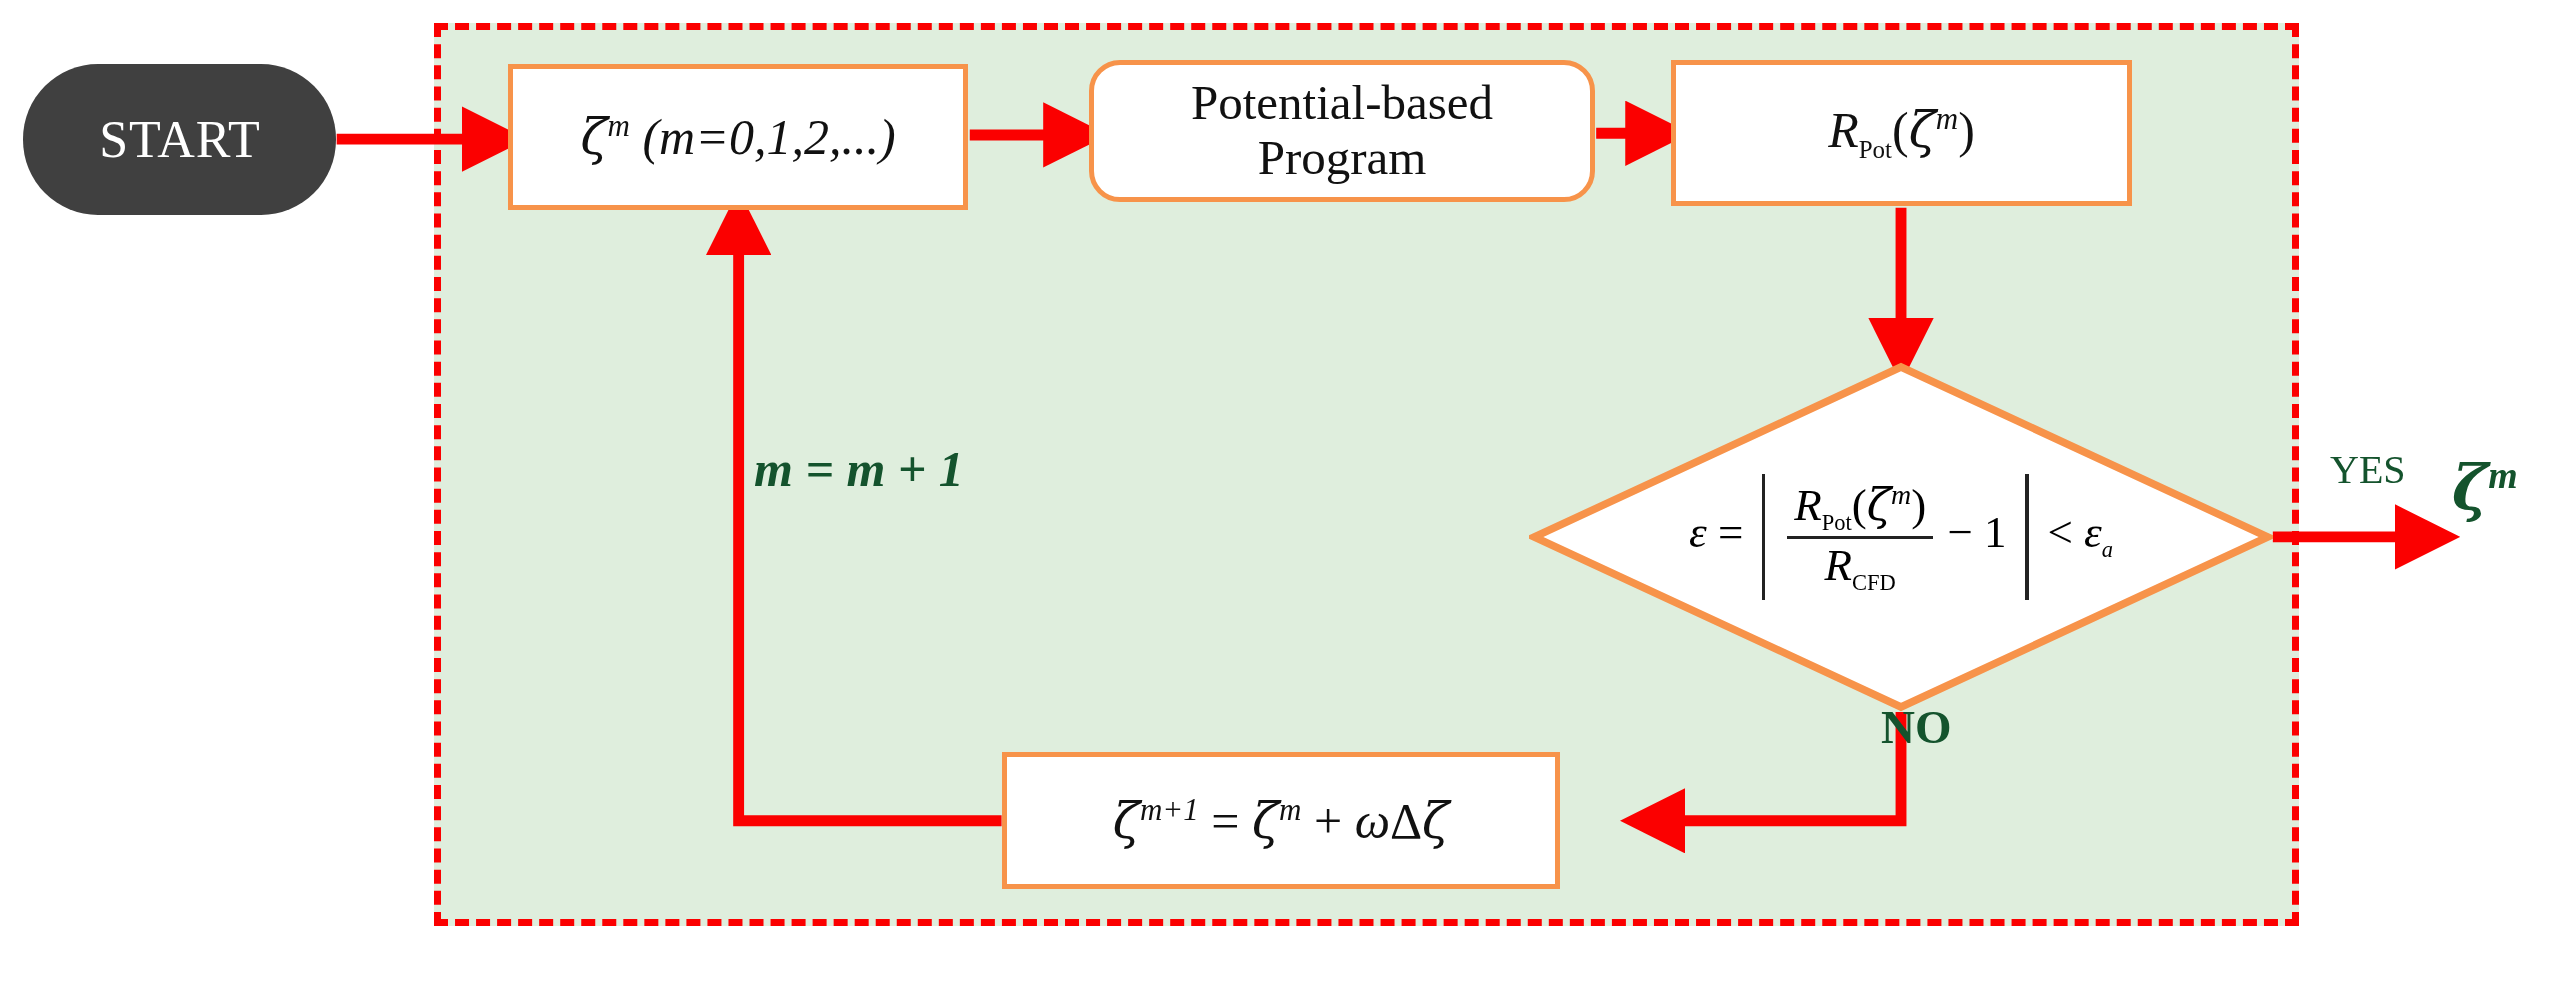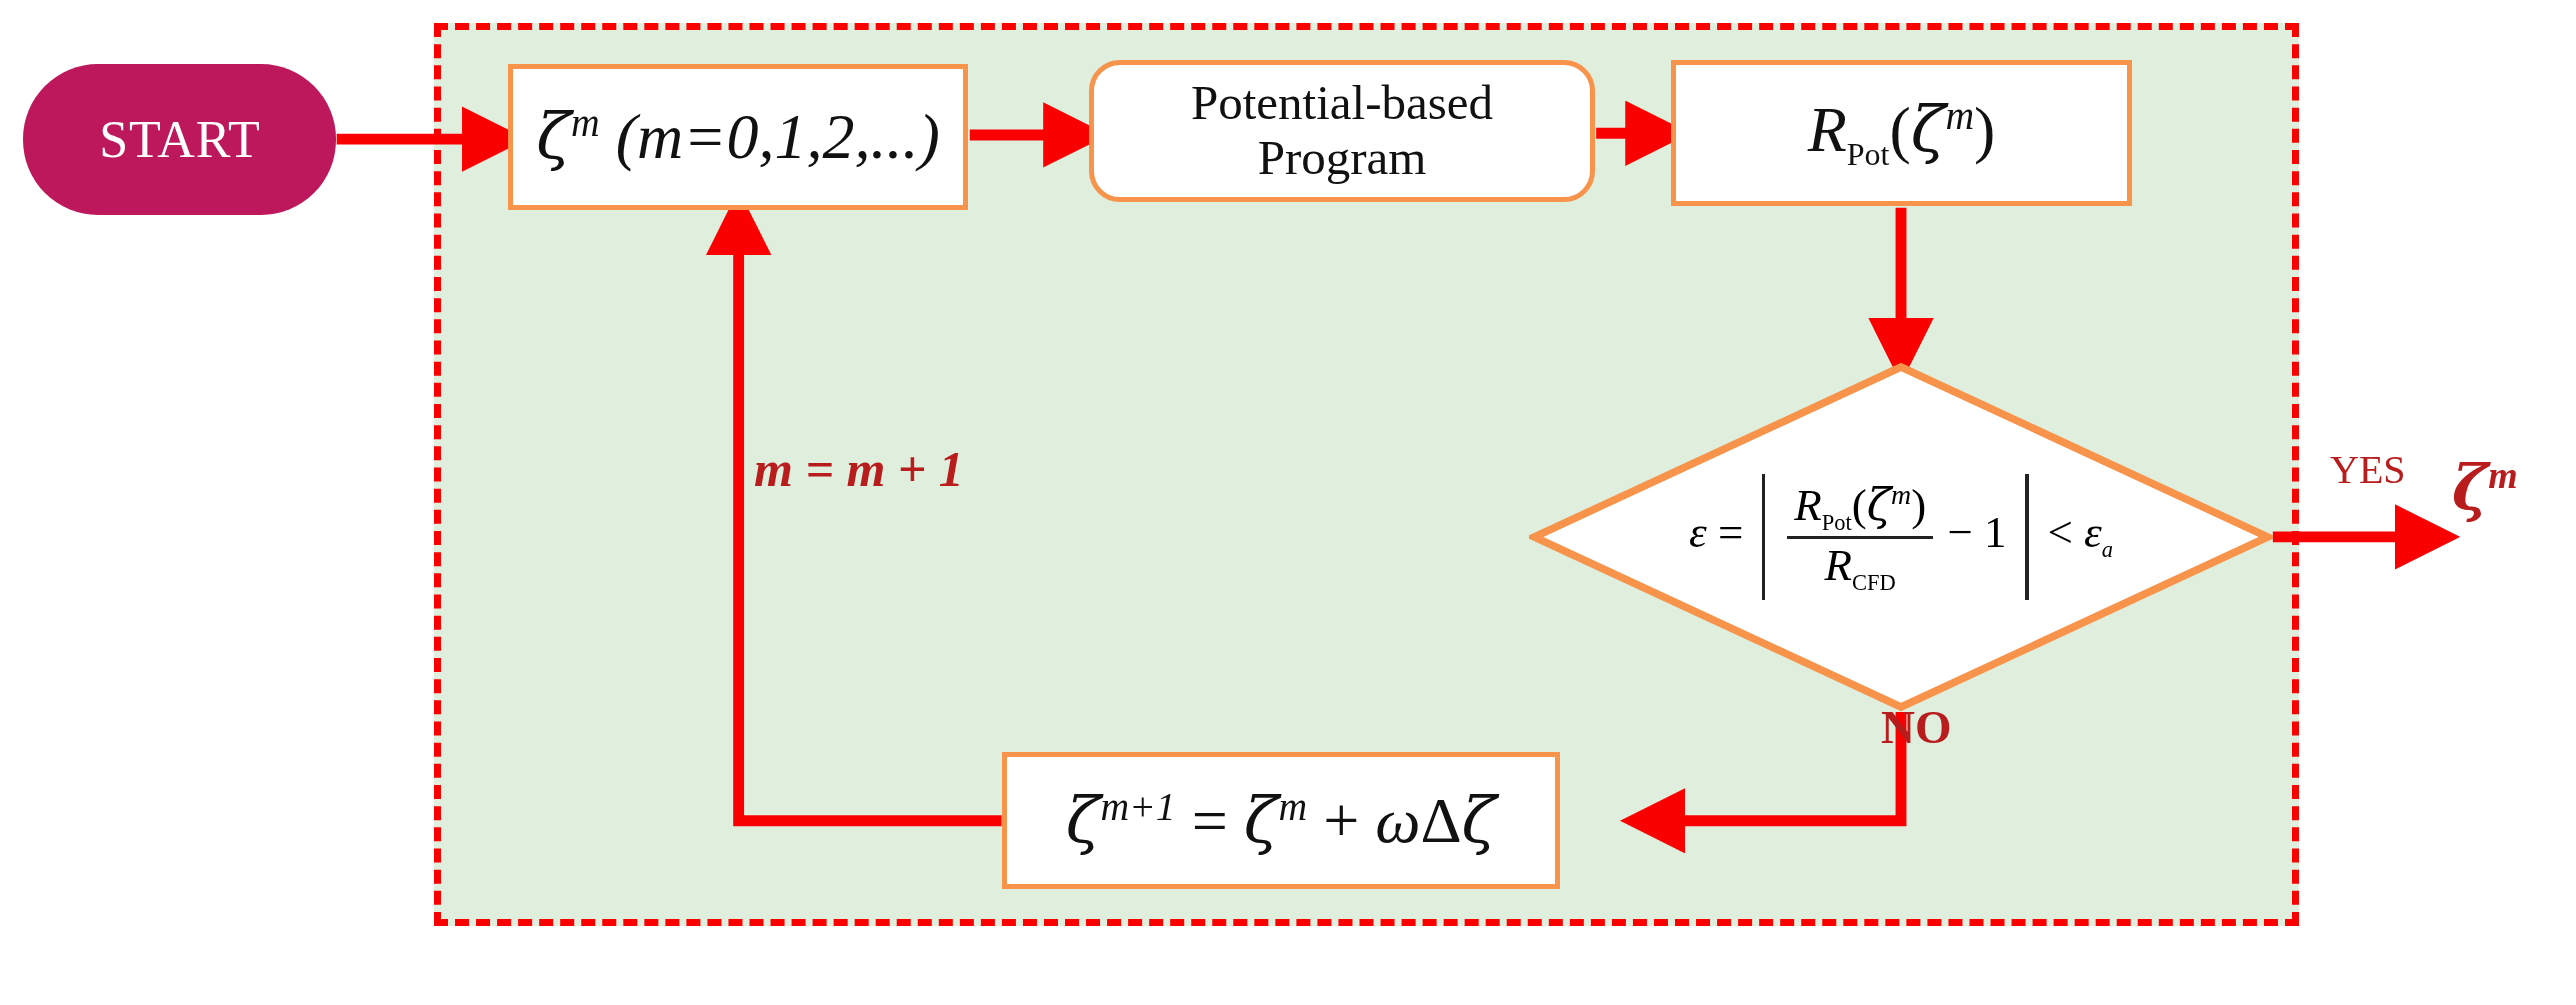--- a/index.html
+++ b/index.html
@@ -27,21 +27,21 @@
     background: #dfeedd;
     border: 7.5px dashed #fb0000;
     box-sizing: border-box;
   }
 
   
   .start-node {
     position: absolute;
     left: 23.4px; top: 64px;
     width: 313px; height: 151px;
-    background: #be185d;
+    background: #404040;
     border-radius: 75px;
     display: flex;
     align-items: center;
     justify-content: center;
     color: #ffffff;
     font-size: 52px;
     letter-spacing: 0.8px;
     font-family: "Liberation Serif", serif;
   }
 
@@ -51,21 +51,21 @@
     background: #ffffff;
     border: 5.9px solid #f7934a;
     box-sizing: border-box;
     display: flex;
     align-items: center;
     justify-content: center;
     text-align: center;
     color: #111111;
   }
   .pbox .math {
-    font-size: 64px;
+    font-size: 50px;
     line-height: 1.12;
     white-space: nowrap;
   }
 
   #box-zeta   { left: 508px;  top: 64px;  width: 460px; height: 146px; }
   #box-prog   { left: 1089px; top: 60px;  width: 506px; height: 142px; border-radius: 31px; }
   #box-prog .math { font-size: 49px; white-space: normal; }
   #box-rpot   { left: 1671px; top: 60px;  width: 461px; height: 146px; }
   #box-update { left: 1002px; top: 752px; width: 558px; height: 137px; }
 
@@ -107,21 +107,21 @@
     display: inline-block;
     width: 3.3px;
     background: #222;
     vertical-align: middle;
     margin: 0 7.5px;
   }
 
   
   .edge-label {
     position: absolute;
-    color: #b91c1c;
+    color: #14532d;
     white-space: nowrap;
   }
   #label-mplus1 { left: 754px;  top: 440px; font-size: 50px; }
   #label-yes    { left: 2330px; top: 446px; font-size: 40px; }
   #label-no     { left: 1881px; top: 700px; font-size: 47px; }
   #out-zeta     { left: 2452px; top: 452px; font-size: 61px; }
   #loop-caption {
     left: 1924px; top: 943px;
     font-size: 49px; color: #fb0000;
   }

